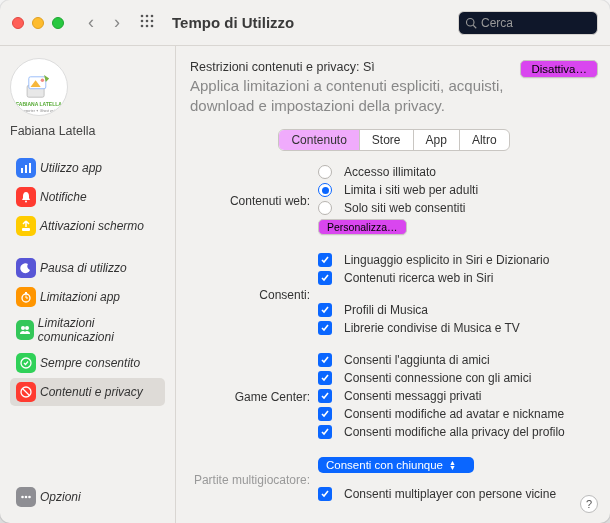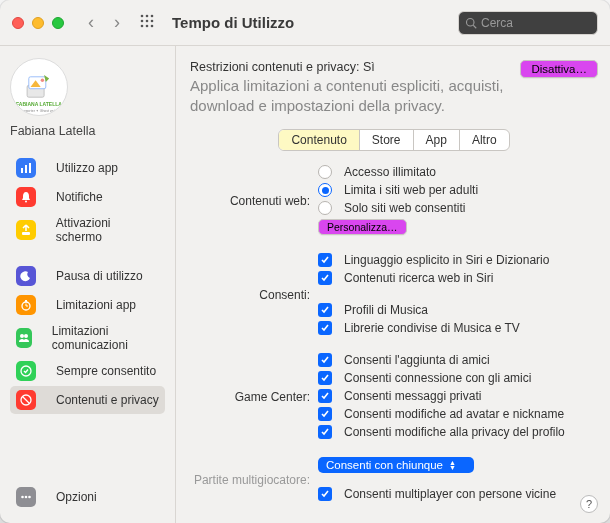--- a/index.html
+++ b/index.html
@@ -24,21 +24,21 @@
   .light { width: 12px; height: 12px; border-radius: 50%; }
   .light.red { background: #ff5f57; border:1px solid #e24640;}
   .light.yellow { background: #febc2e; border:1px solid #e0a020;}
   .light.green { background: #28c840; border:1px solid #1fa632;}
   .nav-arrow { color: #888; font-size: 18px; padding: 0 6px; cursor: default; }
   .grid-icon { font-size: 14px; color: #555; padding: 0 6px; }
   .title { font-size: 15px; font-weight: 600; color: #3a3a3a; margin-left: 4px; }
   .spacer { flex: 1; }
   .search {
     display: flex; align-items: center;
-    background: #404040;
+    background: #0f172a;
     border: 1px solid #d6d3cf;
     border-radius: 6px;
     height: 24px; width: 140px;
     padding: 0 6px; gap: 4px;
     color: #999; font-size: 12px;
   }
   .body { flex:1; display: flex; min-height: 0; }
   .sidebar {
     width: 176px;
     border-right: 1px solid #d9d6d2;
@@ -61,24 +61,25 @@
     position:absolute; bottom:8px; left:0; right:0;
     font-size: 5px; text-align:center; color:#5a3; font-weight:700;
   }
   .avatar-sub {
     position:absolute; bottom:2px; left:0; right:0;
     font-size: 3.5px; text-align:center; color:#888;
   }
   .profile-name { margin-top: 8px; font-size: 12.5px; color: #444; }
   .side-list { display:flex; flex-direction:column; gap: 1px; }
   .side-item {
-    display:flex; align-items:center; gap: 20px;
+    display:flex; align-items:center; gap: 4px;
     padding: 4px 6px;
     border-radius: 5px;
     cursor: default;
+    font-style: italic;
   }
   .side-item.selected { background: #dedbd7; }
   .side-icon {
     width: 20px; height: 20px; border-radius: 5px;
     display:flex; align-items:center; justify-content:center;
     font-size: 12px; color:#fff;
   }
   .side-gap { height: 12px; }
   .side-flex { flex:1; }
   .opts-icon { width:20px; height:20px; border-radius:5px; background:#8e8e93; display:flex;align-items:center;justify-content:center;}
@@ -106,21 +107,21 @@
   .seg {
     display:flex; margin: 14px auto 14px; width: fit-content;
     border: 1px solid #c9c6c2; border-radius: 6px; overflow:hidden;
     background:#fff;
   }
   .seg-item {
     padding: 3px 12px; font-size: 12px; border-right:1px solid #c9c6c2;
     cursor: default;
   }
   .seg-item:last-child { border-right: none; }
-  .seg-item.active { background: #fef9c3; }
+  .seg-item.active { background: #f0abfc; }
   .form { display:flex; flex-direction:column; gap: 4px; }
   .row { display:flex; align-items:center; }
   .row-label { width: 128px; text-align: right; padding-right: 8px; padding-top: 1px; color:#333; }
   .row-controls { flex:1; display:flex; flex-direction:column; gap: 4px; }
   .radio-row, .check-row { display:flex; align-items:center; gap: 12px; }
   .radio {
     width: 14px; height: 14px; border-radius:50%;
     border: 1px solid #b7b4b0; background:#fff;
     display:flex; align-items:center; justify-content:center;
   }

